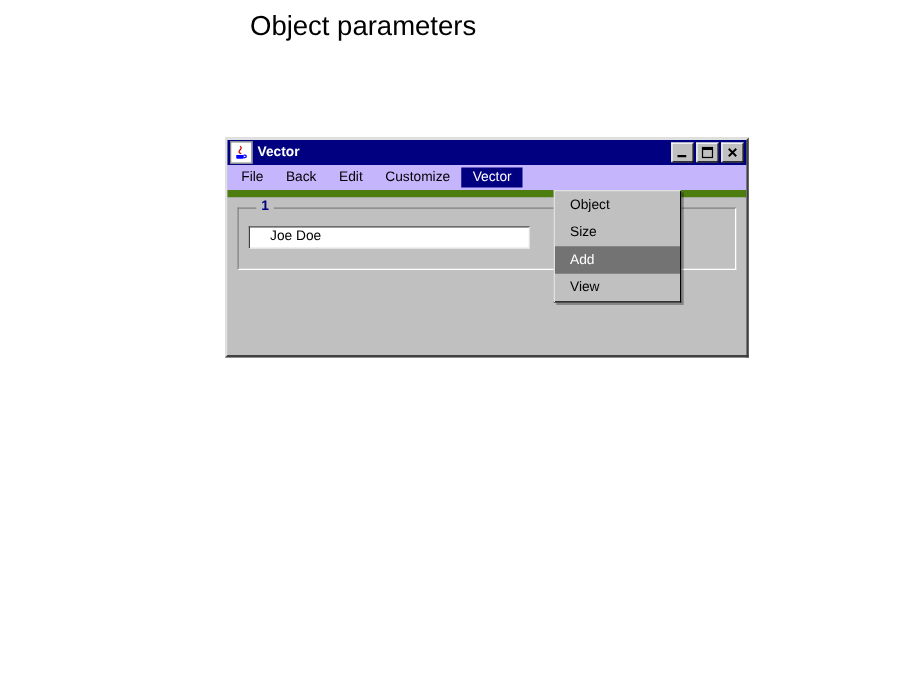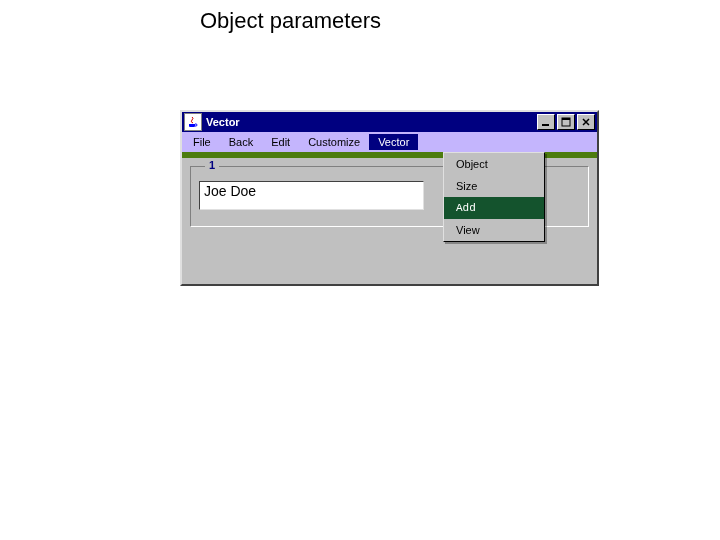--- a/index.html
+++ b/index.html
@@ -146,24 +146,24 @@
     padding: 0 4px;
     color: #000080;
     font-weight: bold;
   }
   .text-field {
     background: #fff;
     border-top: 1px solid #404040;
     border-left: 1px solid #404040;
     border-right: 1px solid #e0e0e0;
     border-bottom: 1px solid #e0e0e0;
-    height: 29px;
+    height: 18px;
     width: 225px;
-    padding: 1px 4px;
-    font-size: 14px;
+    padding: 1px 16px;
+    font-size: 11px;
     box-sizing: border-box;
     margin-top: 8px;
   }
   .dropdown-menu {
     position: absolute;
     left: 443px;
     top: 152px;
     width: 100px;
     background: #c0c0c0;
     border-top: 1px solid #e0e0e0;
@@ -171,23 +171,22 @@
     border-right: 1px solid #000;
     border-bottom: 1px solid #000;
     box-shadow: 2px 2px 0 rgba(0,0,0,0.3);
     z-index: 50;
   }
   .dropdown-menu .dd-item {
     padding: 5px 12px;
     cursor: default;
   }
   .dropdown-menu .dd-item.sel {
-    background: #14532d;
+    background: #737373;
     color: #fff;
-    font-family: Liberation Mono, monospace;
   }
 </style>
 </head>
 <body>
 
 <div class="page-title">Object parameters</div>
 
 <div class="window">
 
   <div class="titlebar">

